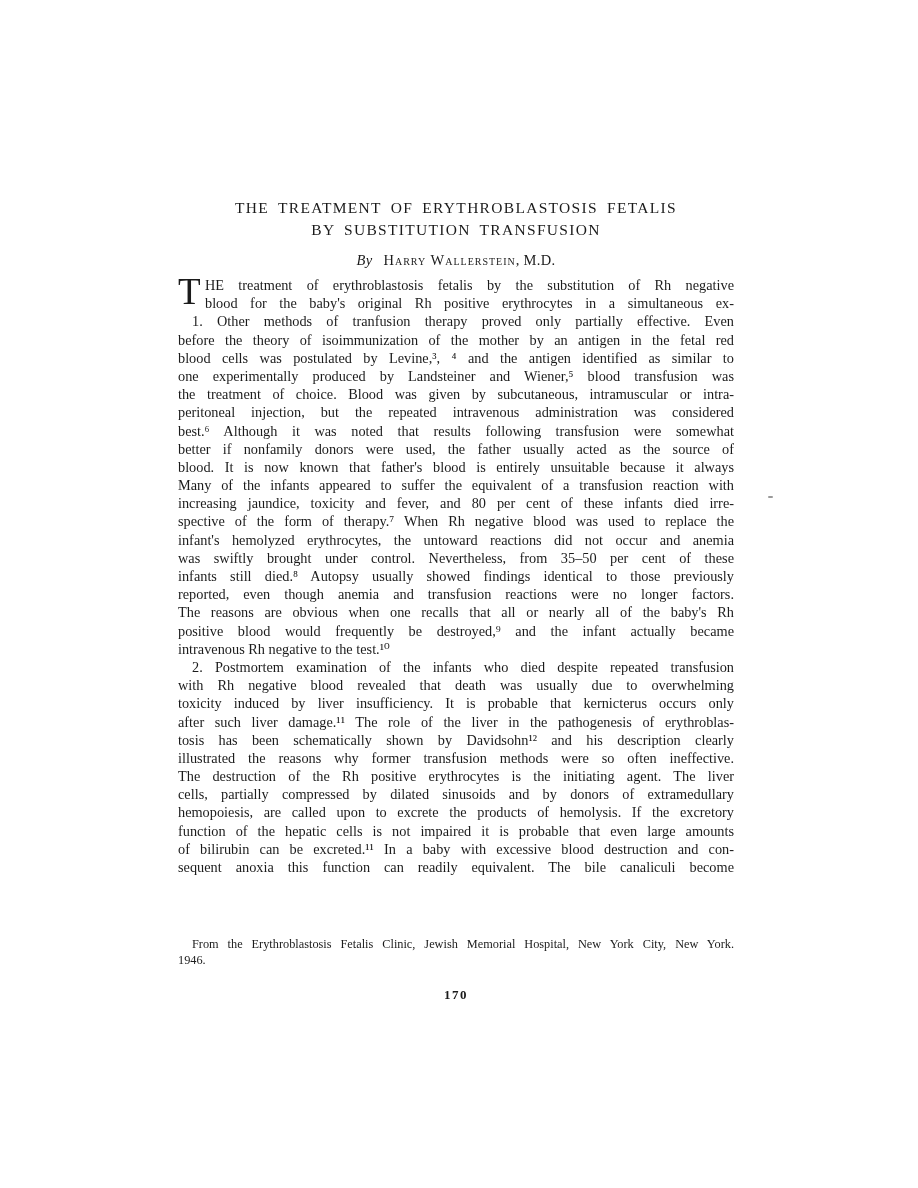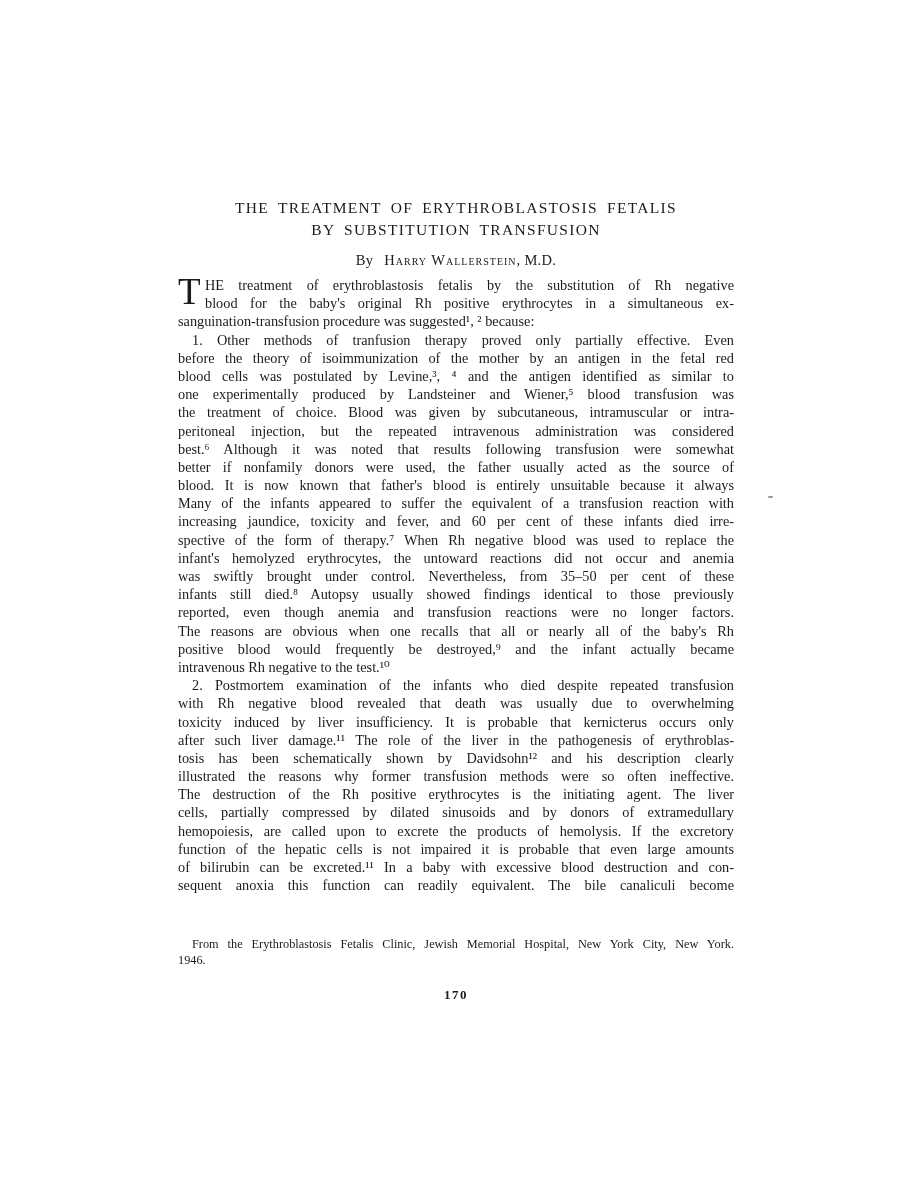--- a/index.html
+++ b/index.html
@@ -17,21 +17,21 @@
 
   .article-header {
     position: absolute; top: 197px; left: 178px; width: 556px;
     text-align: center;
   }
   .title-line {
     font-size: 15.5px; line-height: 22px; font-weight: 400;
     letter-spacing: 1.3px; word-spacing: 4px;
   }
   .byline { margin-top: 11px; font-size: 14.5px; letter-spacing: 0.3px; }
-  .byline .by { margin-right: 11px; }
+  .byline .by { font-style: italic; margin-right: 11px; }
   .byline .author { font-variant: small-caps; letter-spacing: 1px; }
 
   .body-text {
     position: absolute; top: 276px; left: 178px; width: 556px;
     font-size: 14.3px; line-height: 18.2px;
   }
   .dropcap {
     position: absolute; left: 0; top: -3px;
     font-size: 37px; line-height: 37px;
   }
@@ -73,34 +73,33 @@
       <div class="title-line">BY SUBSTITUTION TRANSFUSION</div>
     </h1>
     <div class="byline"><span class="by">By</span><span class="author">Harry Wallerstein</span><span class="degree">, M.D.</span></div>
   </header>
 
   <main class="body-text">
     <span class="dropcap">T</span>
     <section class="para first-para">
         <div class="line">HE treatment of erythroblastosis fetalis by the substitution of Rh negative</div>
         <div class="line">blood for the baby's original Rh positive erythrocytes in a simultaneous ex-</div>
-        <div class="line last">sanguination-transfusion procedure was suggested¹, ² because:</div>
       </section>
     <section class="para indent justify-normal">
         <div class="line">1. Other methods of tranfusion therapy proved only partially effective. Even</div>
         <div class="line">before the theory of isoimmunization of the mother by an antigen in the fetal red</div>
         <div class="line">blood cells was postulated by Levine,³, ⁴ and the antigen identified as similar to</div>
         <div class="line">one experimentally produced by Landsteiner and Wiener,⁵ blood transfusion was</div>
         <div class="line">the treatment of choice. Blood was given by subcutaneous, intramuscular or intra-</div>
         <div class="line">peritoneal injection, but the repeated intravenous administration was considered</div>
         <div class="line">best.⁶ Although it was noted that results following transfusion were somewhat</div>
         <div class="line">better if nonfamily donors were used, the father usually acted as the source of</div>
         <div class="line">blood. It is now known that father's blood is entirely unsuitable because it always</div>
         <div class="line">Many of the infants appeared to suffer the equivalent of a transfusion reaction with</div>
-        <div class="line">increasing jaundice, toxicity and fever, and 60 per cent of these infants died irre-</div>
+        <div class="line">increasing jaundice, toxicity and fever, and 80 per cent of these infants died irre-</div>
         <div class="line">spective of the form of therapy.⁷ When Rh negative blood was used to replace the</div>
         <div class="line">infant's hemolyzed erythrocytes, the untoward reactions did not occur and anemia</div>
         <div class="line">was swiftly brought under control. Nevertheless, from 35–50 per cent of these</div>
         <div class="line">infants still died.⁸ Autopsy usually showed findings identical to those previously</div>
         <div class="line">reported, even though anemia and transfusion reactions were no longer factors.</div>
         <div class="line">The reasons are obvious when one recalls that all or nearly all of the baby's Rh</div>
         <div class="line">positive blood would frequently be destroyed,⁹ and the infant actually became</div>
         <div class="line last">intravenous Rh negative to the test.¹⁰</div>
       </section>
     <section class="para indent justify-all">

